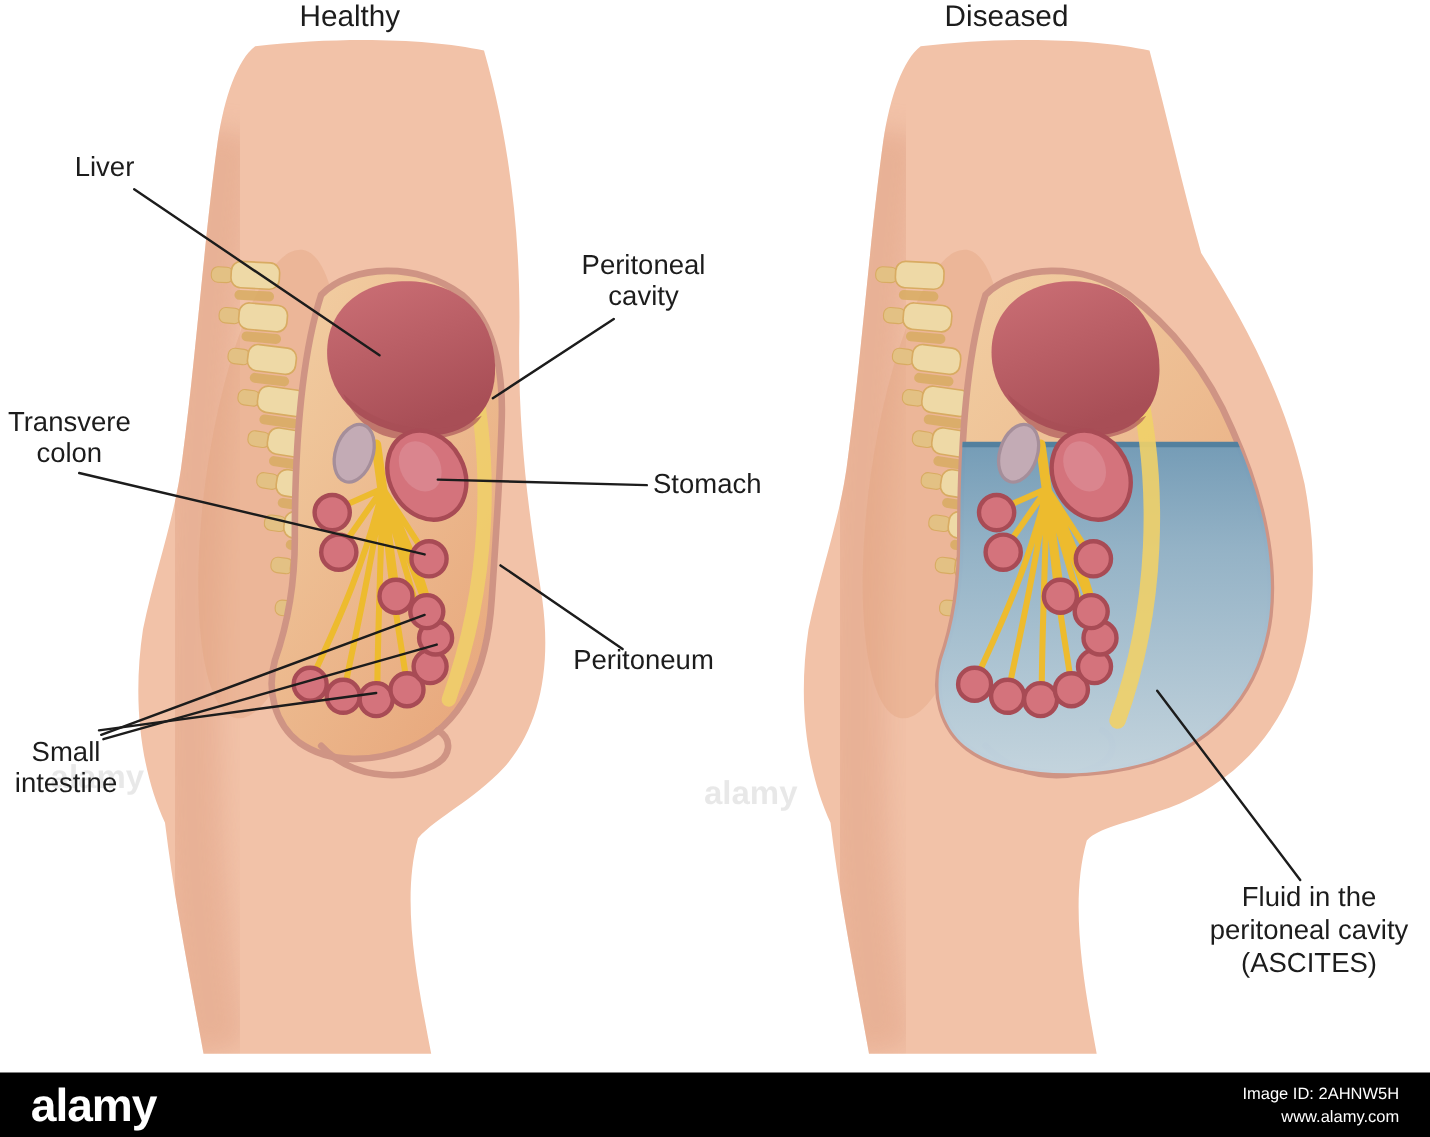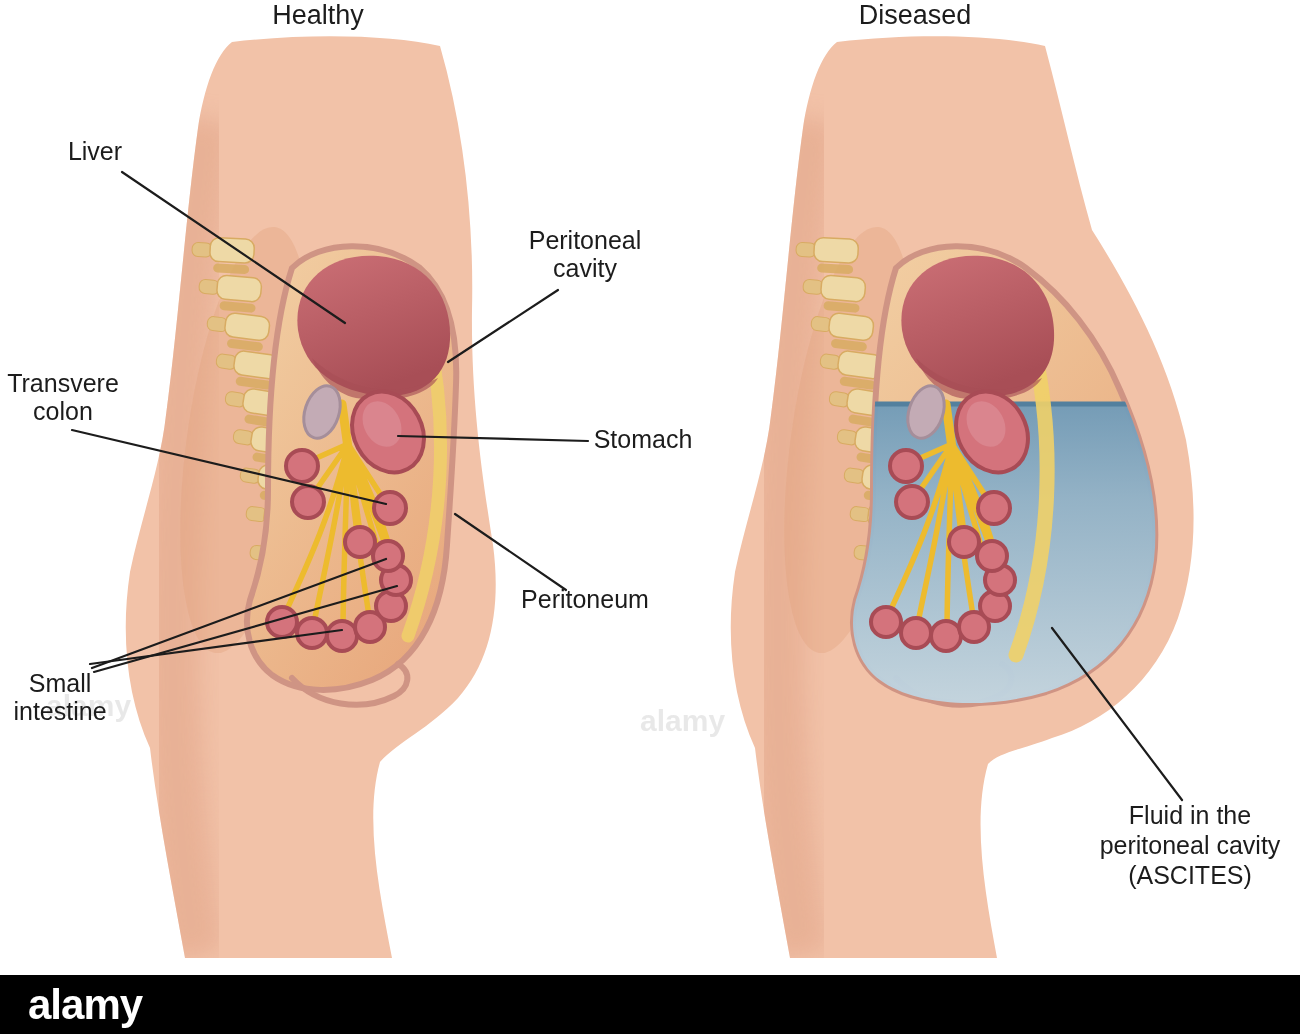--- a/index.html
+++ b/index.html
@@ -262,15 +262,19 @@
 
     <text class="t-label" x="1190" y="824" text-anchor="middle">Fluid in the</text>
     <text class="t-label" x="1190" y="854" text-anchor="middle">peritoneal cavity</text>
     <text class="t-label" x="1190" y="884" text-anchor="middle">(ASCITES)</text>
   </g>
 </svg>
 
 
 <div id="bar">
   <div class="brand">alamy</div>
+  <div class="meta">
+    <div>Image ID: 2AHNW5H</div>
+    <div>www.alamy.com</div>
+  </div>
 </div>
 
 </div>
 
 </body></html>

